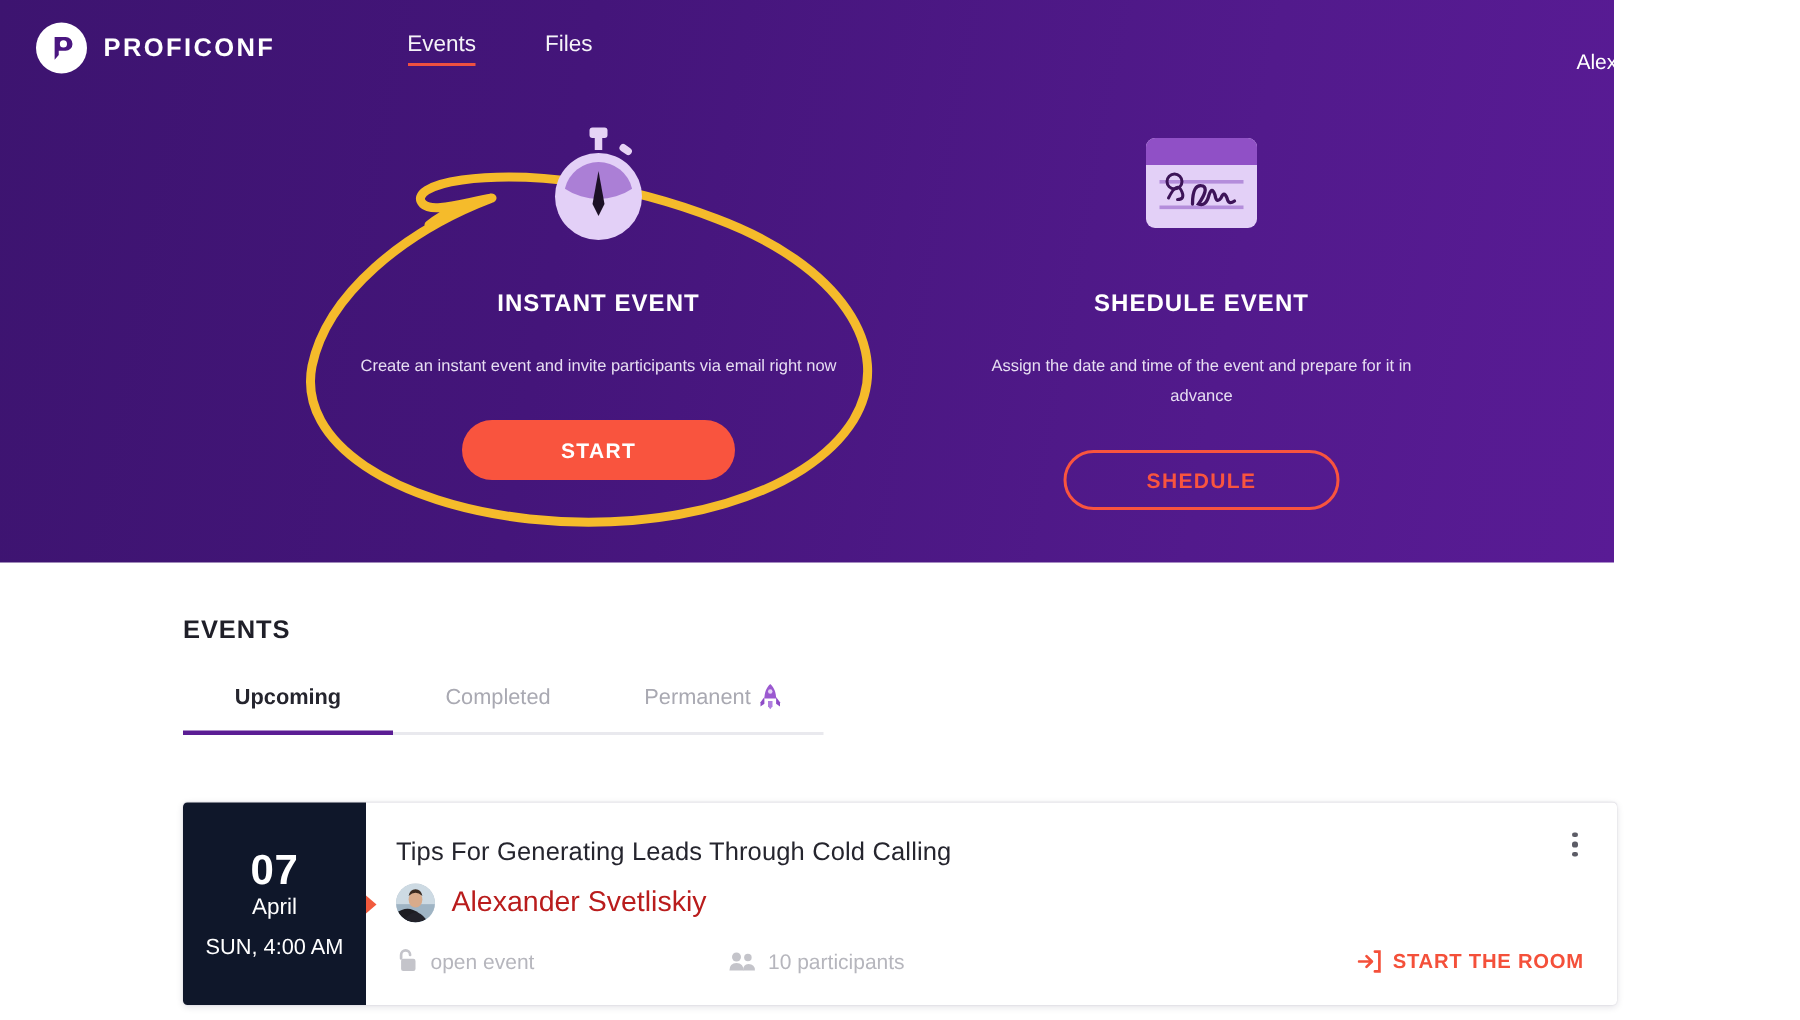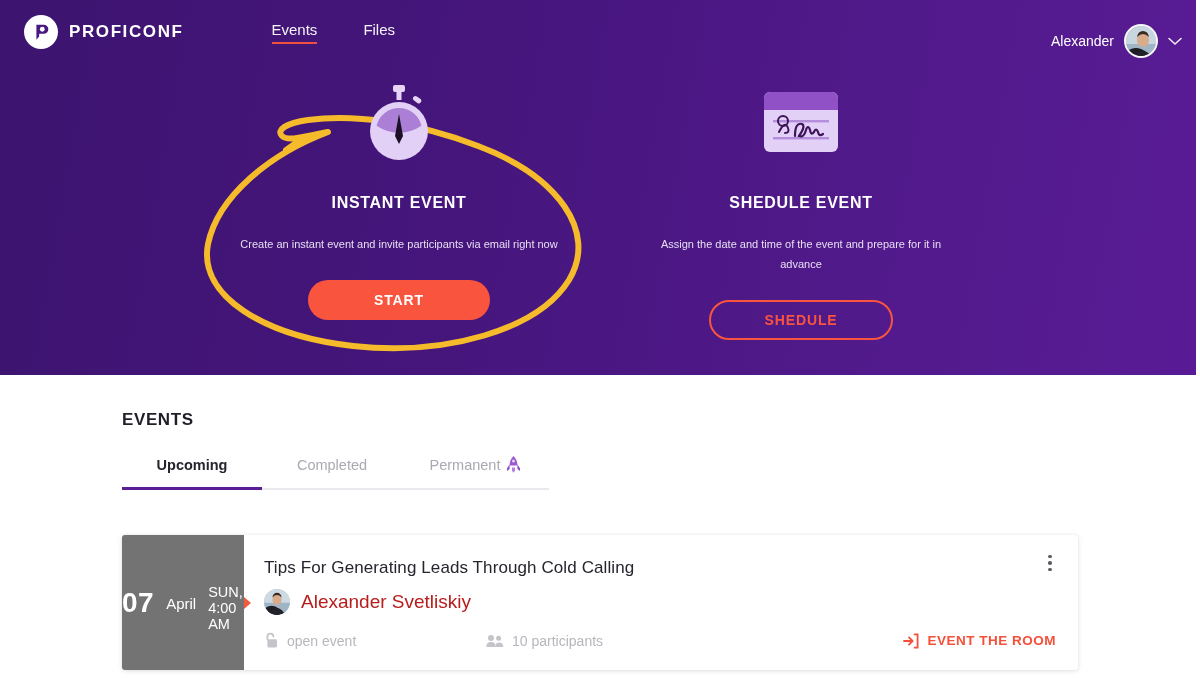--- a/index.html
+++ b/index.html
@@ -6,21 +6,21 @@
   html, body {
     width: 1200px; height: 680px;
     font-family: "Liberation Sans", sans-serif;
     background: #ffffff;
     overflow: hidden;
   }
 
   
   .hero {
     position: relative;
-    width: 1196px; height: 375px;
+    width: 1076px; height: 375px;
     background: linear-gradient(100deg, #3d1470 0%, #44157a 35%, #521a8c 75%, #591b95 100%);
     overflow: hidden;
   }
 
   
   .navbar {
     position: absolute; top: 0; left: 0;
     width: 1200px; height: 64px;
     display: flex; align-items: center;
   }
@@ -145,27 +145,26 @@
   .event-card {
     margin-top: 45px;
     width: 956px; height: 135px;
     background: #ffffff;
     border-radius: 3px;
     box-shadow: 0 1px 5px rgba(30,20,60,.13), 0 0 1px rgba(30,20,60,.16);
     display: flex; position: relative;
   }
   .date-block {
     width: 122px; flex: 0 0 122px;
-    background: #737373;
+    background: #0f172a;
     border-radius: 3px 0 0 3px;
     color: #ffffff;
-    display: flex; flex-direction: row;
+    display: flex; flex-direction: column;
     align-items: center; justify-content: center;
     position: relative;
-    gap: 12px;
   }
   .date-block::after {
     content: ""; position: absolute; right: -7px; top: 50%;
     margin-top: -6px;
     border-top: 6px solid transparent;
     border-bottom: 6px solid transparent;
     border-left: 7px solid #f15a3d;
   }
   .d-day { font-size: 28px; font-weight: bold; line-height: 30px; letter-spacing: .5px; }
   .d-month { font-size: 15px; margin-top: 1px; }
@@ -371,21 +370,21 @@
             <path d="M9.4 13 q0 -4.4 3.6 -4.4 q4.3 0 4.3 4.4 z" fill="#c4c4ca"></path>
           </svg>
           <span>10 participants</span>
         </div>
 
         <div class="enter-room">
           <svg width="16" height="16" viewBox="0 0 16 16">
             <path d="M1 8 h8 M6 4.4 L9.6 8 L6 11.6" fill="none" stroke="#f4503a" stroke-width="1.8" stroke-linecap="round" stroke-linejoin="round"></path>
             <path d="M11.6 1.4 h3 v13.2 h-3" fill="none" stroke="#f4503a" stroke-width="1.8" stroke-linecap="round"></path>
           </svg>
-          <span>EVENT THE ROOM</span>
+          <span>START THE ROOM</span>
         </div>
       </div>
 
       <div class="kebab">
         <span></span>
           <span></span>
           <span></span>
       </div>
     </div>
   </div>

